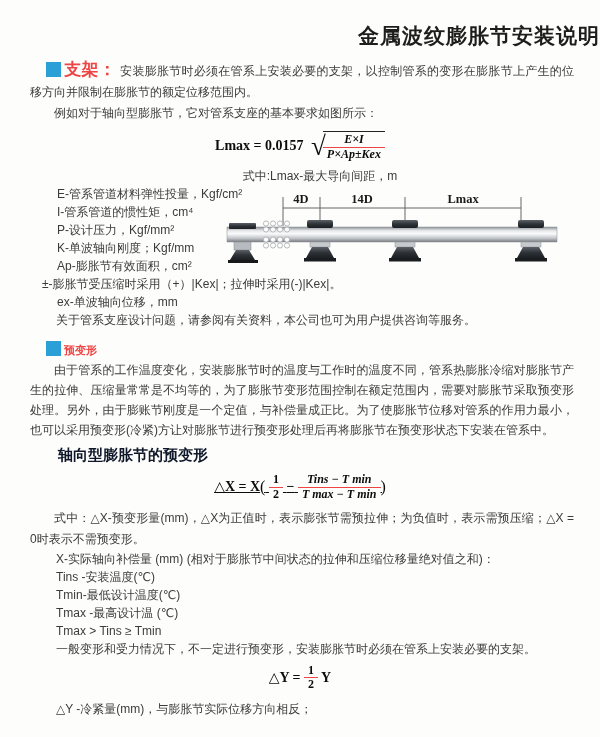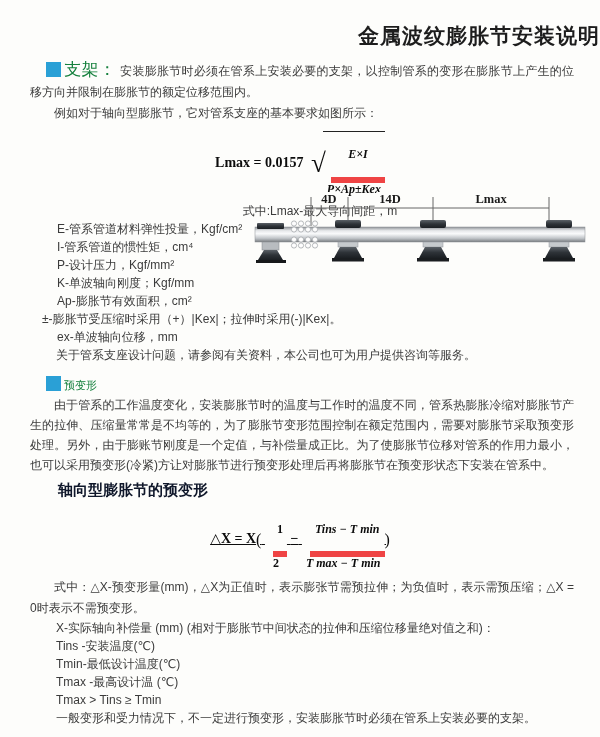--- a/index.html
+++ b/index.html
@@ -9,53 +9,53 @@
     background:#fdfdfb; font-family:"Liberation Sans","DejaVu Sans",sans-serif;
     color:#3b3b3b; font-size:12px;
   }
   .title{
     margin:0; padding-top:22px; text-align:right;
     font-size:21px; font-weight:bold; color:#1d1d1d; letter-spacing:1px;
   }
   .para{ margin:0 26px 0 30px; line-height:21px; text-align:justify;}
   .para.first{ margin-top:9px; }
   .indent{ text-indent:2em; }
-  .sec-head{ color:#15803d; font-weight:normal;padding-left:16px; }
+  .sec-head{ color:#ef4444; font-weight:bold;padding-left:16px; }
   .sec-head.inline{ font-size:17px; margin-right:4px; }
   .sec-head.block{ font-size:11px; margin:12px 0 2px 30px; }
   .sq{ display:inline-block; width:15px; height:15px; background:#2aa0d6;
        vertical-align:-2px; margin-right:3px; }
   .sub-head{ margin:6px 0 0 58px; font-size:15px; font-weight:bold; color:#0f172a; }
   .sub-head.lateral{ margin-left:30px; margin-top:8px; }
 
   
   .formula{
     text-align:center; font-family:"Liberation Serif","DejaVu Serif",serif;
     font-weight:bold; color:#0c0c0c; font-size:14px;
   }
   .f1{ margin:7px 0 5px 0; }
   .f2{ margin:8px 0 6px 0;text-decoration:underline; }
   .f3{ margin:6px 0 8px 0; }
   .frac{ display:inline-block; vertical-align:middle; text-align:center; line-height:1.15; font-size:12px;}
-  .frac .num{ display:block; border-bottom:6px solid #ef4444; padding:15px 4px;margin-left:8px; }
+  .frac .num{ display:block; border-bottom:1px solid #ef4444; padding:0 4px; }
   .frac .den{ display:block; padding:0 4px; }
   .it{ font-style:italic; }
   .sqrt-sym{ font-size:27px; font-weight:normal; vertical-align:middle; margin:0 -3px 0 4px; }
   .sqrt-body{ display:inline-block; vertical-align:middle; border-top:1.2px solid #222; padding-top:1px;}
   .f-paren{ font-size:16px; font-weight:normal; vertical-align:middle;}
 
   
   .defs{ margin-top:5px; line-height:18px; }
   .def{ margin-left:57px; }
   .def.l1{ margin-left:40px;text-align:center; }
   .def.l1b{ margin-left:42px; }
   .def.l2b{ margin-left:56px; }
 
   
-  .diagram{ position:absolute; left:253px; top:190px; width:348px; height:92px;text-align:right; }
+  .diagram{ position:absolute; left:225px; top:190px; width:348px; height:92px;text-align:right; }
   .dim-label{ font-family:"Liberation Serif","DejaVu Serif",serif; font-weight:bold;
               font-size:12.5px; fill:#1a1a1a; }
 
   .axline{ margin-left:56px; line-height:18px; }
   .axnote{ margin-top:2px; }
 </style>
 </head>
 <body>
 
 <div class="page">

